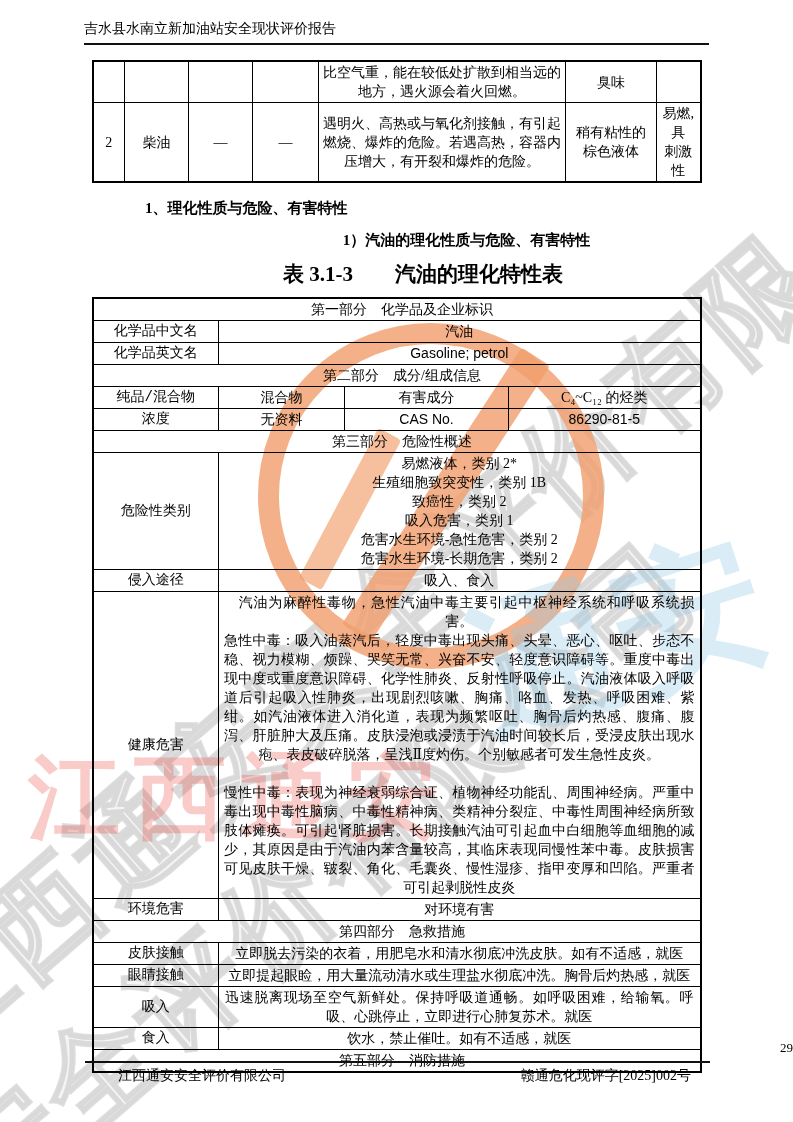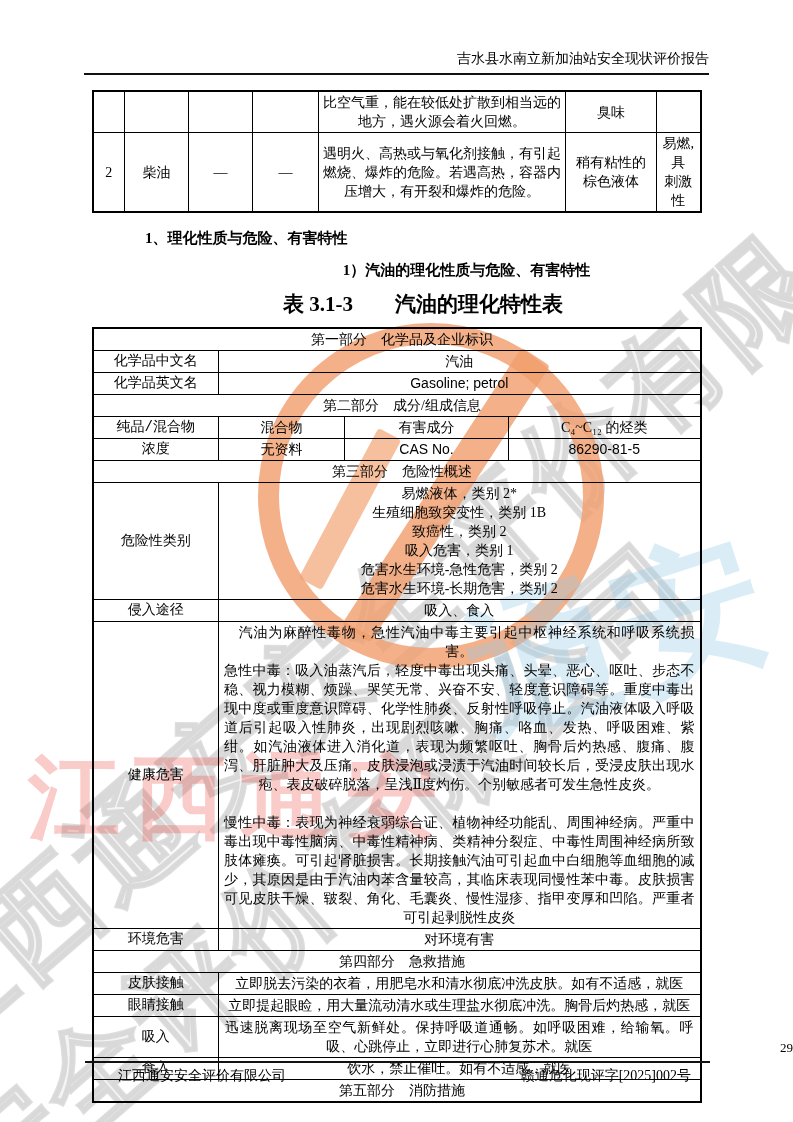--- a/index.html
+++ b/index.html
@@ -31,22 +31,22 @@
   .wm-red{
     position:absolute;left:28px;top:736px;font-size:92px;font-weight:bold;
     letter-spacing:14px;color:rgba(230,55,45,0.26);white-space:nowrap;
   }
   .wm-blue{
     position:absolute;left:468px;top:540px;font-size:150px;font-weight:bold;
     color:rgba(150,200,230,0.35);transform:rotate(-18deg);white-space:nowrap;
   }
   
   .content{position:relative;z-index:2;}
-  .header{margin:0 84px;padding-top:50px;padding-bottom:5px;border-bottom:2px solid #111;
-    text-align:right;font-size:14px;}
+  .header{margin:0 84px;padding-top:20px;padding-bottom:5px;border-bottom:2px solid #111;
+    text-align:left;font-size:14px;}
   table{border-collapse:collapse;background:transparent;}
   .t1{width:608px;margin:15px auto 8px;border:2px solid #000;table-layout:fixed;}
   .t1 td{border:1px solid #000;font-size:14px;line-height:19px;text-align:center;
     vertical-align:middle;padding:1px 4px;overflow:hidden;}
   .t1 .r1 td{height:36px;}
   .t1 .r2 td{height:70px;}
   .jc{text-align:justify;text-align-last:center;}
   .pre-c{white-space:pre-line;text-align:center;}
   .h1,.h2{font-weight:bold;font-size:15px;line-height:20px;}
   .h1{margin:15px 0 0 145px;}

